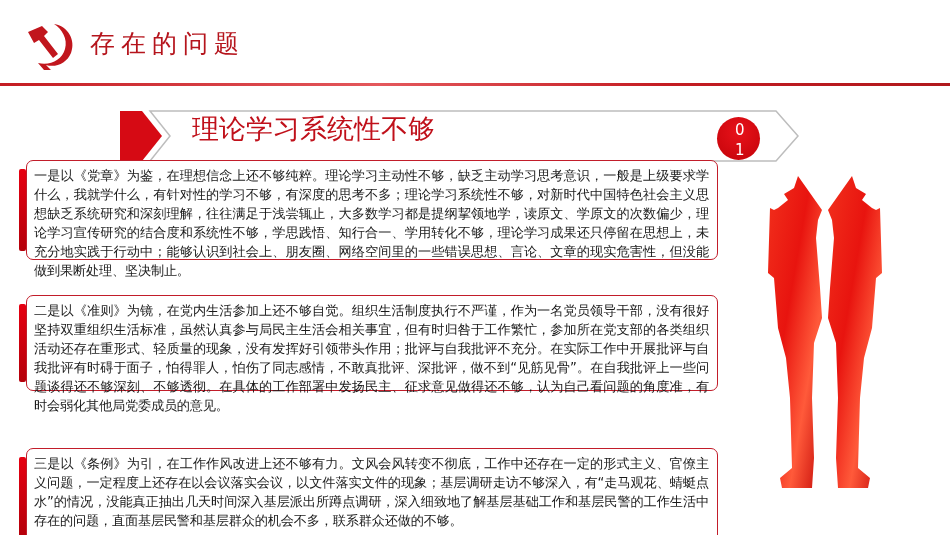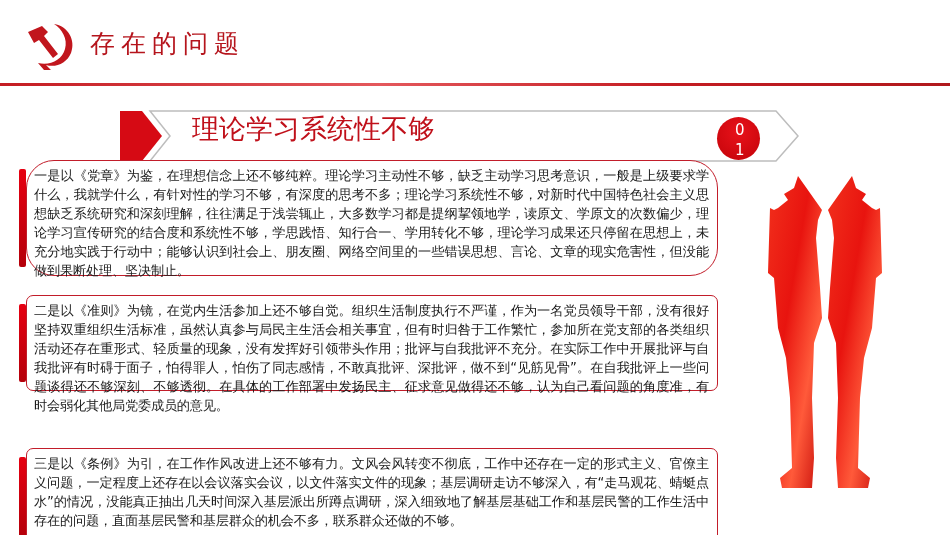--- a/index.html
+++ b/index.html
@@ -39,21 +39,21 @@
     }
     .card-bar {
       position: absolute; left: -8px; top: 8px; bottom: 8px; width: 7px;
       background: linear-gradient(to bottom, #e60011, #b4000a);
       border-radius: 2px;
     }
     .card-text {
       font-size: 13.2px; line-height: 19px; color: #1a1a1a; text-align: justify;
       letter-spacing: -0.2px;
     }
-    .card-1 { top: 160px; height: 116px; border-radius: 28px; }
+    .card-1 { top: 160px; height: 100px; }
     .card-2 { top: 295px; height: 96px; }
     .card-3 { top: 432px; height: 98px; margin-top: 16px; }
 
     .figure { position: absolute; left: 760px; top: 168px; width: 130px; height: 340px; }
   </style>
 </head>
 <body>
 
 <div class="header">
   <svg class="logo" viewBox="0 0 54 54">

